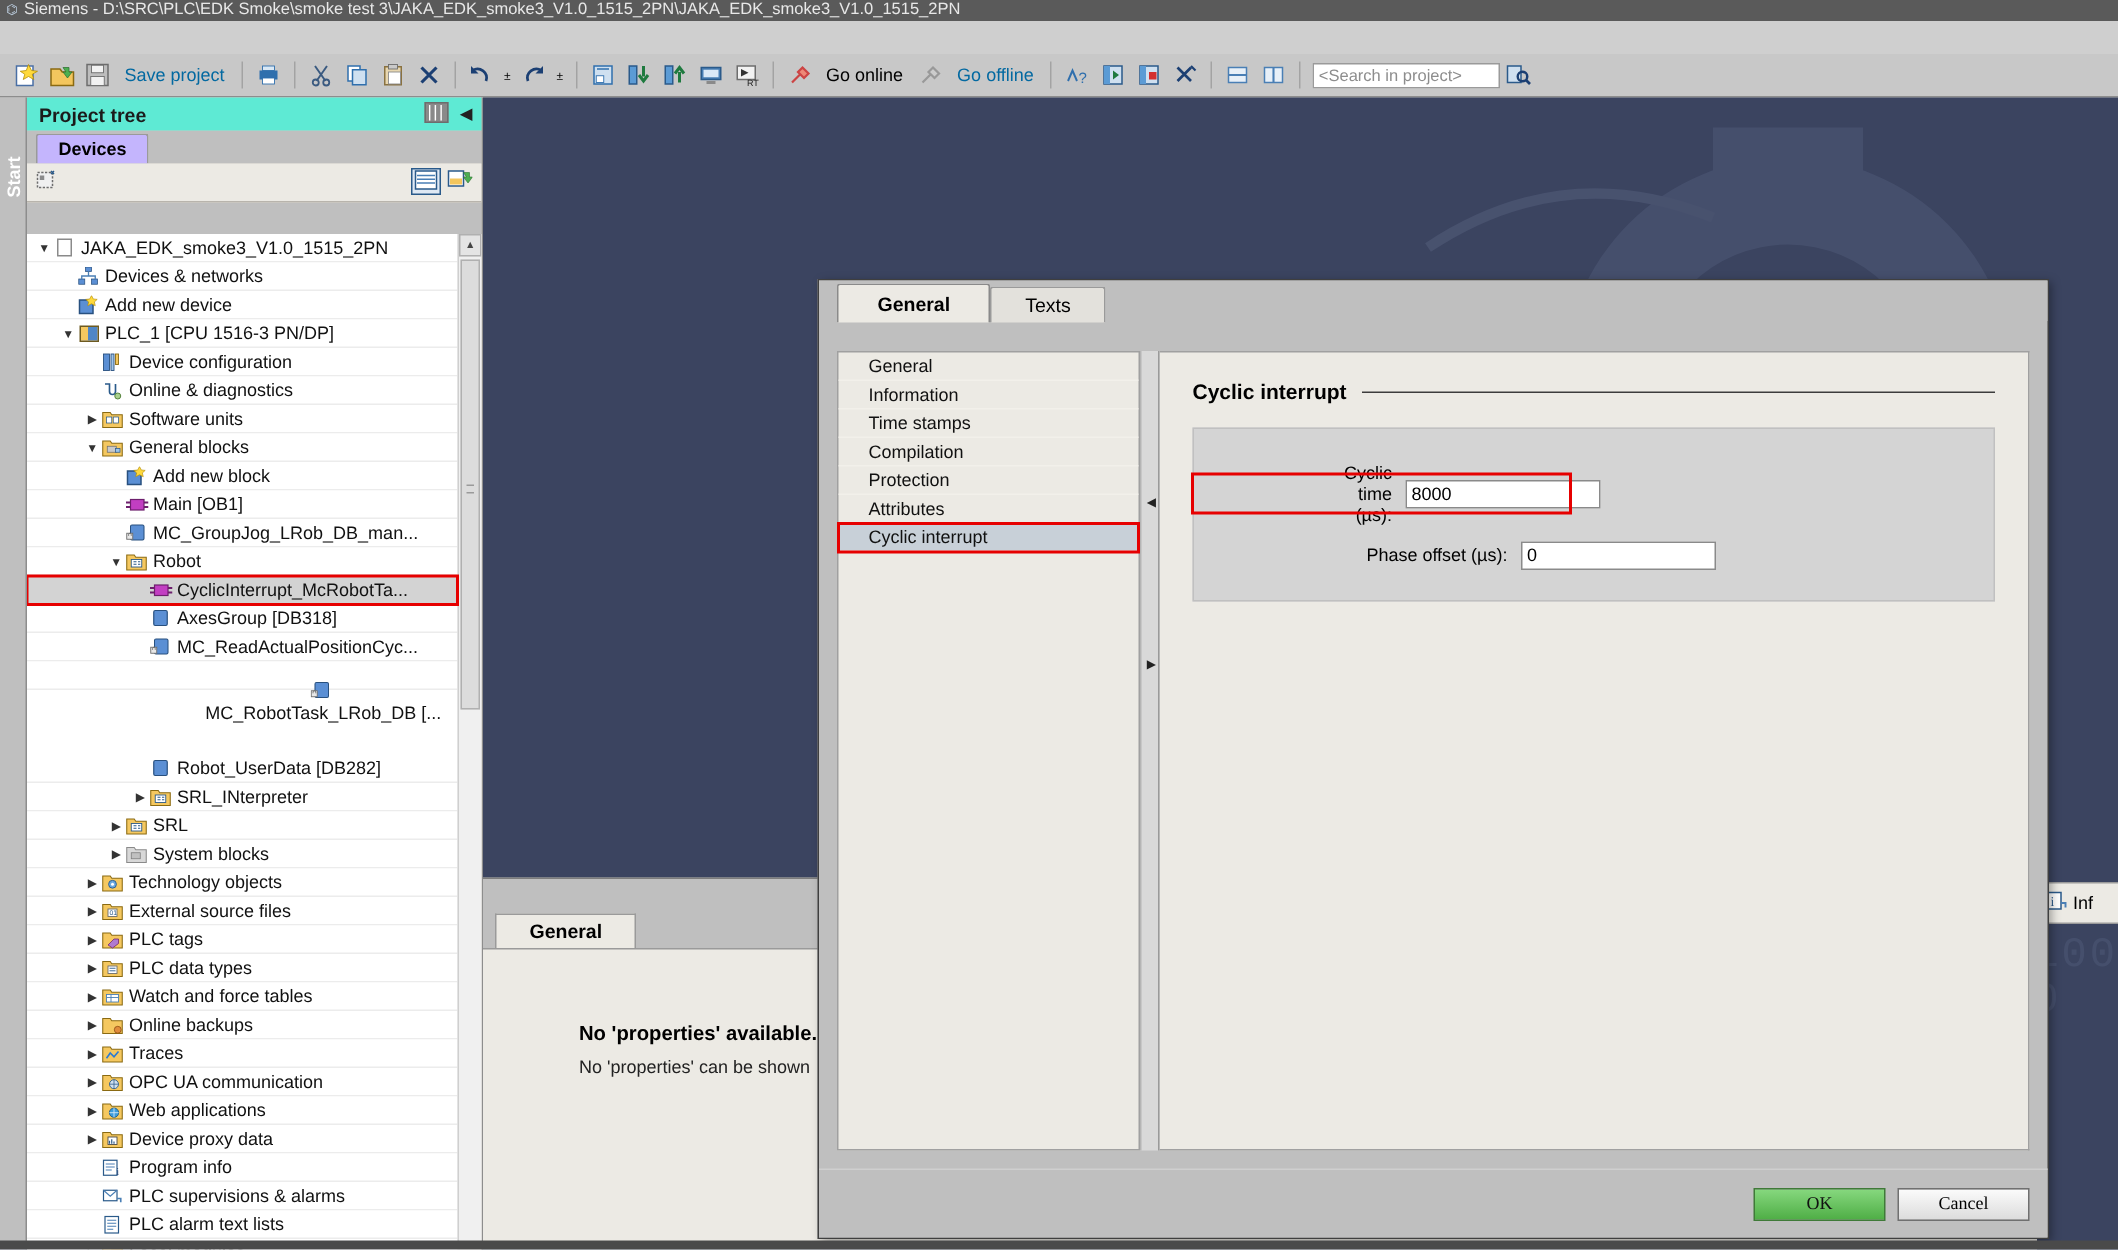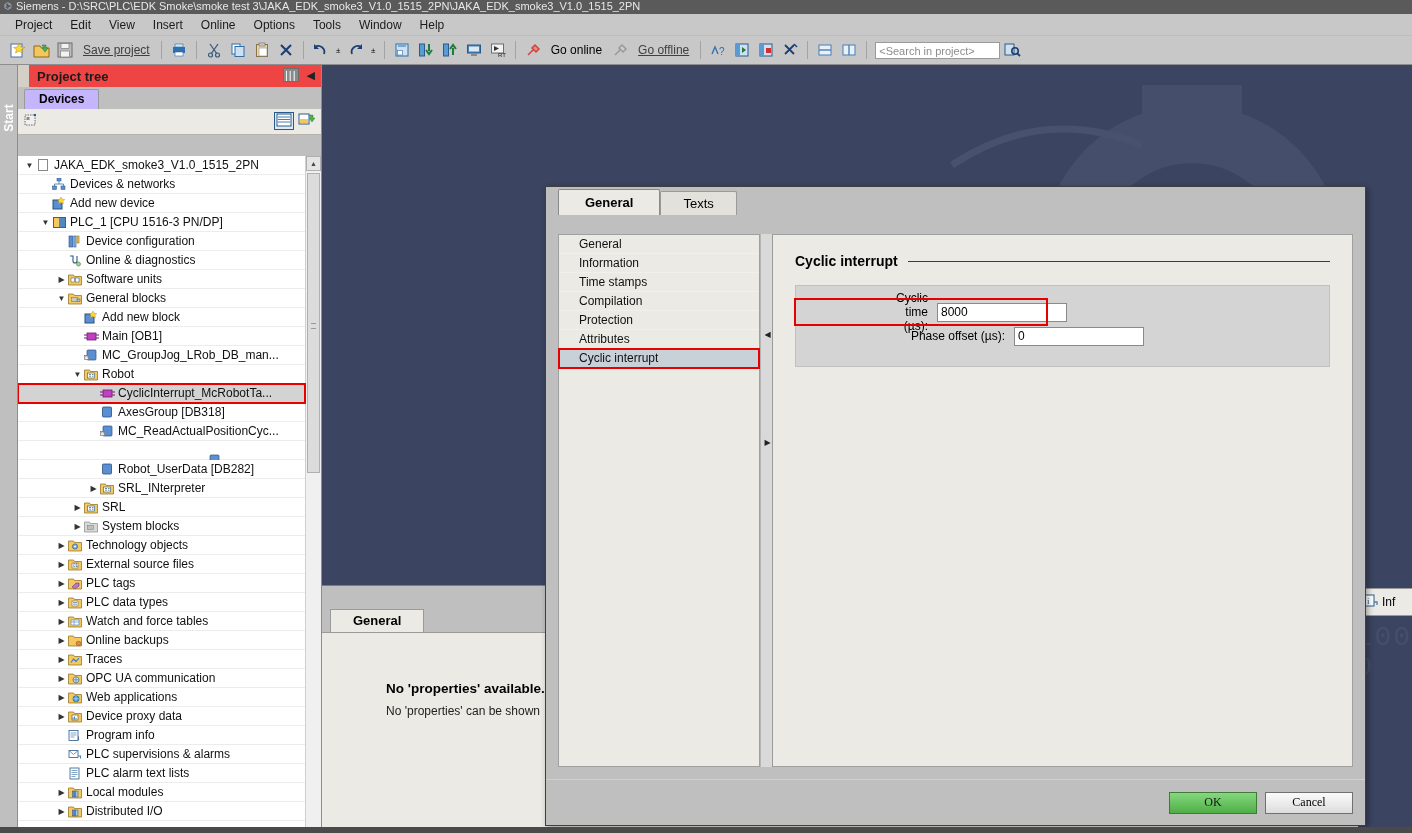--- a/index.html
+++ b/index.html
@@ -49,21 +49,21 @@
     border-bottom: 1px solid #8d8d8d;
     display: flex; align-items: center; padding-left: 5px;
   }
   .tb-btn {
     width: 22px; height: 22px; margin: 0 1px;
     display: flex; align-items: center; justify-content: center;
     font-size: 13px; cursor: default; position: relative;
   }
   .tb-sep { width: 1px; height: 18px; background: #a3a3a3; margin: 0 5px; }
   .tb-label { font-size: 12px; padding: 0 6px; cursor: default; }
-  .tb-label.dim { color: #404040; text-decoration: underline; }
+  .tb-label.dim { color: #0369a1; }
   .tb-search {
     width: 125px; height: 17px; background: #fff;
     border: 1px solid #9a9a9a; font-size: 11px; color: #8d8d8d;
     padding: 1px 3px; line-height: 14px; margin-left: 3px;
   }
 
   
   .workspace {
     position: absolute; left: 322px; top: 65px;
     width: 1090px; height: 768px;
@@ -96,23 +96,23 @@
   }
 
   
   .ptree {
     position: absolute; left: 18px; top: 65px;
     width: 304px; height: 768px;
     background: #d4d0c8;
     border-right: 1px solid #8d8d8d;
   }
   .ptree-head {
-    height: 22px; background: #ef4444;
+    height: 22px; background: #5eead4;
     display: flex; align-items: center;
-    padding-left: 8px; position: relative; margin-left: 11px;
+    padding-left: 8px; position: relative;
   }
   .ptree-head .t { font-size: 13px; font-weight: bold; color: #1b1b1b; }
   .ptree-head .hicons {
     position: absolute; right: 6px; top: 3px;
     display: flex; gap: 8px; align-items: center;
   }
   .tab-row {
     height: 22px; background: #bfbfbf;
     display: flex; align-items: flex-end; padding-left: 6px;
   }
@@ -276,20 +276,21 @@
     font-size: 14px; font-weight: bold; margin-bottom: 16px;
   }
   .sec-head .rule { flex: 1; height: 1px; background: #3c3c3c; }
   .panel {
     background: #d4d4d4; border: 1px solid #c0c0c0;
     padding: 14px 0 18px 0;
   }
   .frow {
     display: flex; align-items: center; height: 24px;
     padding-left: 100px;
+    margin-top: 17px;
   }
   .frow .fl {
     width: 118px; text-align: right; padding-right: 9px;
     font-size: 12px;
   }
   .frow input {
     width: 130px; height: 19px; background: #fff;
     border: 1px solid #8a8a8a; font-size: 12px; padding: 0 3px;
     font-family: "Liberation Sans", sans-serif;
   }
@@ -317,31 +318,20 @@
 </style>
 </head>
 <body>
 
 <div id="app">
 
   <div class="titlebar">
     <span class="tb-logo">⌬</span><span class="tb-text">Siemens  -  D:\SRC\PLC\EDK Smoke\smoke test 3\JAKA_EDK_smoke3_V1.0_1515_2PN\JAKA_EDK_smoke3_V1.0_1515_2PN</span>
   </div>
 
-  <div class="menubar">
-    <div class="mi">Project</div>
-    <div class="mi">Edit</div>
-    <div class="mi">View</div>
-    <div class="mi">Insert</div>
-    <div class="mi">Online</div>
-    <div class="mi">Options</div>
-    <div class="mi">Tools</div>
-    <div class="mi">Window</div>
-    <div class="mi">Help</div>
-  </div>
 
   <div class="toolbar">
     <div class="tb-btn">
       <svg width="17" height="17" viewBox="0 0 17 17">
           <rect x="2" y="2" width="11" height="13" fill="#fff" stroke="#4a6fa5"></rect>
           <path d="M10 1 L12 5 L16 5.5 L12.5 7.5 L13.5 11 L10 9 L6.5 11 L7.5 7.5 L4.5 5.5 L8.5 5 Z" fill="#ffd93b" stroke="#b08a00" stroke-width=".5"></path>
         </svg>
     </div>
     <div class="tb-btn">
       <svg width="17" height="17" viewBox="0 0 17 17">
@@ -724,21 +714,21 @@
             <span class="arrow"></span>
             <span class="ico">
               <svg width="14" height="13" viewBox="0 0 14 13">
                 <rect x="3" y="1" width="9" height="10" rx="1" fill="#5b8fd4" stroke="#28507f" stroke-width=".7"></rect>
                 <rect x="0.5" y="6.5" width="4" height="4" fill="#e8e8e8" stroke="#6d6d6d" stroke-width=".6"></rect>
                 <path d="M1.7 8.2 v-.8 a.9 .9 0 0 1 1.8 0 v.8" stroke="#6d6d6d" stroke-width=".6" fill="none"></path>
               </svg>
             </span>
             <span class="lbl">MC_RobotTask_LRob_DB [...</span>
           </div>
-          <div class="trow" style="padding-left: 70px;">
+          <div class="trow" style="padding-left: 70px; margin-top: 43px;">
             <span class="arrow"></span>
             <span class="ico">
               <svg width="14" height="13" viewBox="0 0 14 13">
                 <rect x="2.5" y="1" width="9" height="10" rx="1" fill="#5b8fd4" stroke="#28507f" stroke-width=".8"></rect>
               </svg>
             </span>
             <span class="lbl">Robot_UserData [DB282]</span>
           </div>
           <div class="trow" style="padding-left: 70px;">
             <span class="arrow">▶</span>

